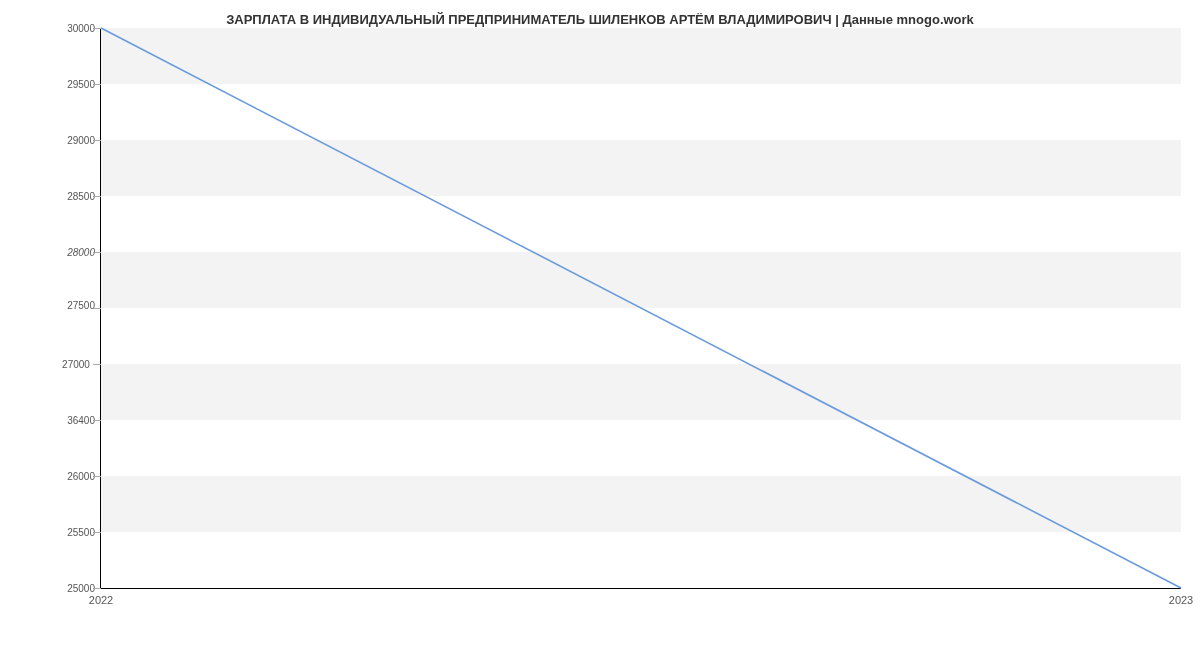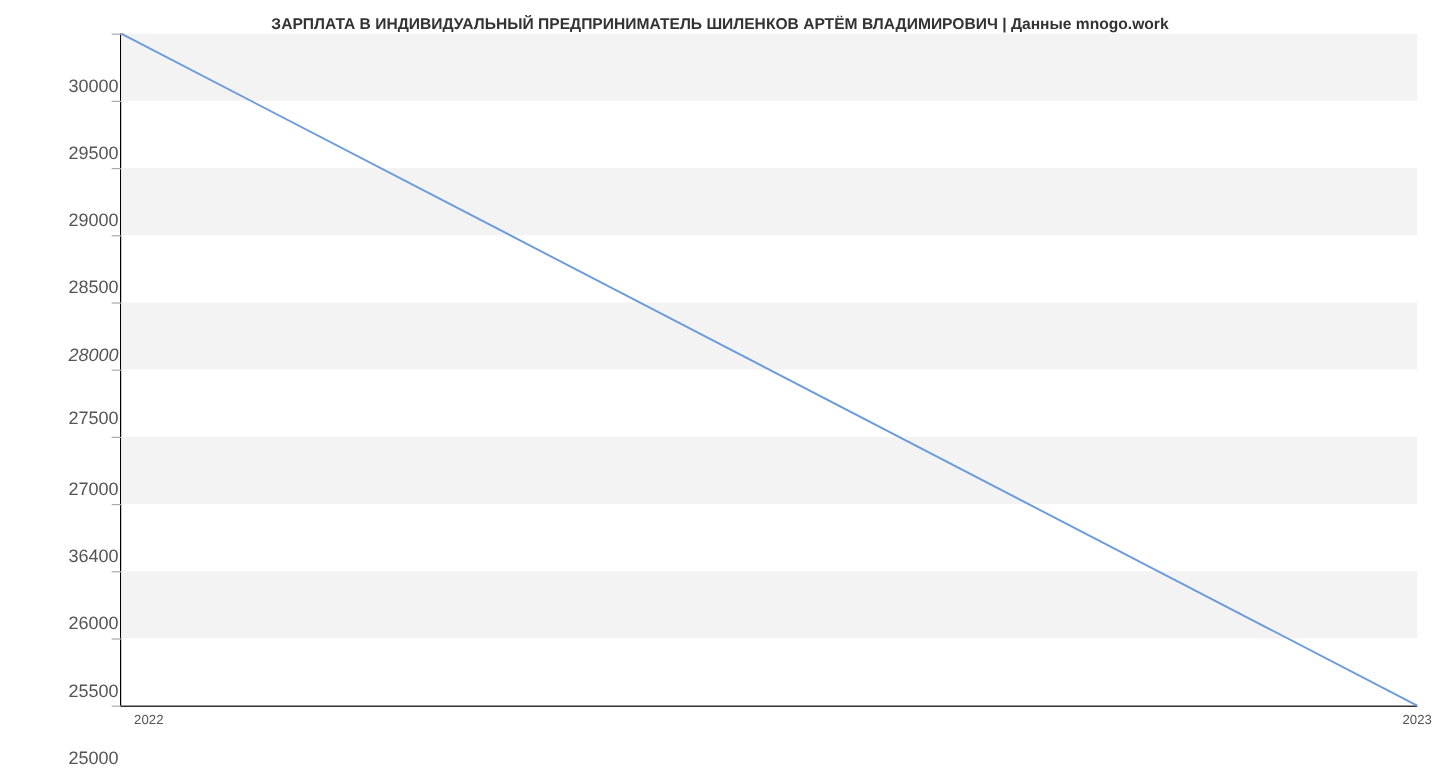--- a/index.html
+++ b/index.html
@@ -45,24 +45,23 @@
     position: absolute;
     left: -8px;
     width: 8px;
     border-top: 1px solid #aaa;
   }
   .ylabel {
     position: absolute;
     left: -44px;
     width: 38px;
     text-align: right;
-    font-size: 15px;
+    font-size: 10px;
     color: #555;
     transform: translateY(-50%);
-    margin-top: 44px;
   }
   .xlabel {
     position: absolute;
     bottom: -18px;
     font-size: 11px;
     color: #555;
     transform: translateX(-50%);
   }
   svg.lines {
     position: absolute;
@@ -85,34 +84,34 @@
       <div class="band" style="top: 224px; height: 56px;"></div>
       <div class="band" style="top: 112px; height: 56px;"></div>
       <div class="band" style="top: 0px; height: 56px;"></div>
     <svg class="lines" id="svg-lines" preserveAspectRatio="none" viewBox="0 0 1080 560">
         <polyline points="0,0 1080,560" fill="none" stroke="#6b9bdc" stroke-width="1.6"></polyline>
       </svg>
   <div class="ylabel" style="top: 560px;">25000</div>
       <div class="ytick" style="top: 560px;"></div>
       <div class="ylabel" style="top: 504px;">25500</div>
       <div class="ytick" style="top: 504px;"></div>
-      <div class="ylabel" style="top: 448px; text-align: center;">26000</div>
+      <div class="ylabel" style="top: 448px;">26000</div>
       <div class="ytick" style="top: 448px;"></div>
       <div class="ylabel" style="top: 392px;">36400</div>
       <div class="ytick" style="top: 392px;"></div>
       <div class="ylabel" style="top: 336px; text-align: center;">27000</div>
       <div class="ytick" style="top: 336px;"></div>
       <div class="ylabel" style="top: 277px;">27500</div>
       <div class="ytick" style="top: 280px;"></div>
       <div class="ylabel" style="top: 224px; font-style: italic;">28000</div>
       <div class="ytick" style="top: 224px;"></div>
       <div class="ylabel" style="top: 168px;">28500</div>
       <div class="ytick" style="top: 168px;"></div>
       <div class="ylabel" style="top: 112px;">29000</div>
       <div class="ytick" style="top: 112px;"></div>
       <div class="ylabel" style="top: 56px;">29500</div>
       <div class="ytick" style="top: 56px;"></div>
       <div class="ylabel" style="top: 0px;">30000</div>
       <div class="ytick" style="top: 0px;"></div>
-      <div class="xlabel" style="left: 0px; margin-left: 23px;">2022</div>
+      <div class="xlabel" style="left: 0px;">2022</div>
       <div class="xlabel" style="left: 1080px;">2023</div>
     </div>
 </div>
 
 </body></html>

